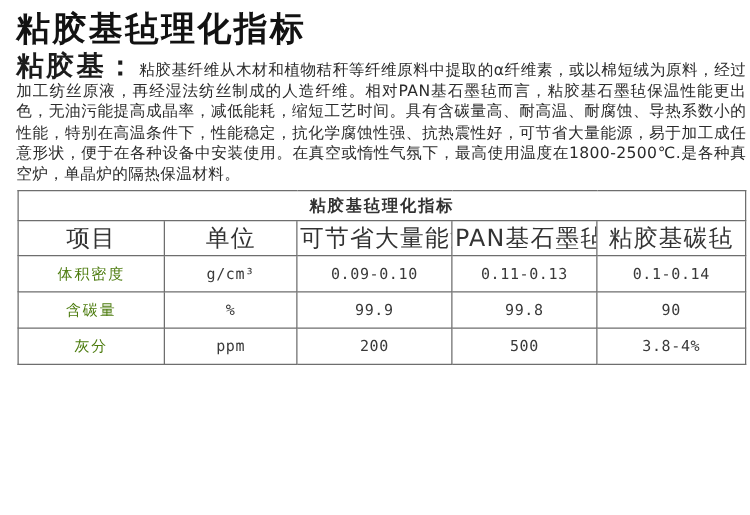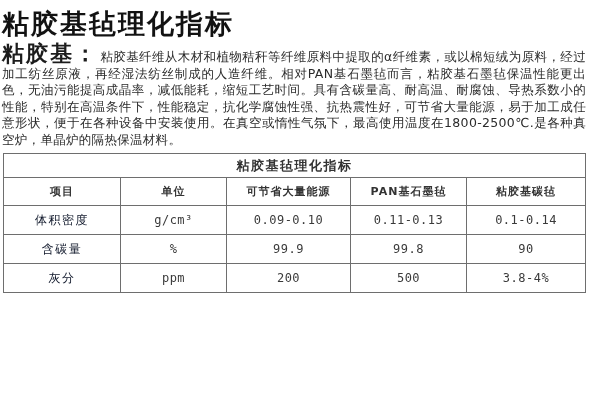--- a/index.html
+++ b/index.html
@@ -2,21 +2,21 @@
 <html lang="zh"><head>
 <meta charset="utf-8">
 <style>
   html,body{margin:0;padding:0;background:#ffffff;}
   body{
     width:600px;height:412px;overflow:hidden;
     font-family:"DejaVu Sans","Liberation Sans",sans-serif;
     color:#2e2e2e;
     -webkit-font-smoothing:antialiased;
   }
-  .page{padding:6px 9px 0 2px;}
+  .page{padding:6px 9px 0 13px;}
 
   
   .page-title{
     margin:2px 0 6px 0;
     font-size:27px;
     font-weight:bold;
     color:#121212;
     letter-spacing:2px;
     line-height:32px;
   }
@@ -57,32 +57,32 @@
   }
   td.tbl-title{
     height:23px;
     font-size:13px;
     font-weight:bold;
     letter-spacing:1.5px;
     color:#333333;
   }
   tr.head td{
     height:27px;
-    font-size:11px;
-    font-weight:bold;
+    font-size:19px;
+    font-weight:normal;
     letter-spacing:1px;
     color:#333333;
   }
   tr.data td{
     height:28px;
     font-size:12px;
   }
   tr.data td.lbl{
     letter-spacing:1.5px;
-    color:#0f172a;
+    color:#4d7c0f;
   }
   tr.data td.num{
     font-family:"DejaVu Sans Mono","Liberation Mono",monospace;
     letter-spacing:0.5px;
   }
 </style>
 </head>
 <body>
 
 <div class="page">

